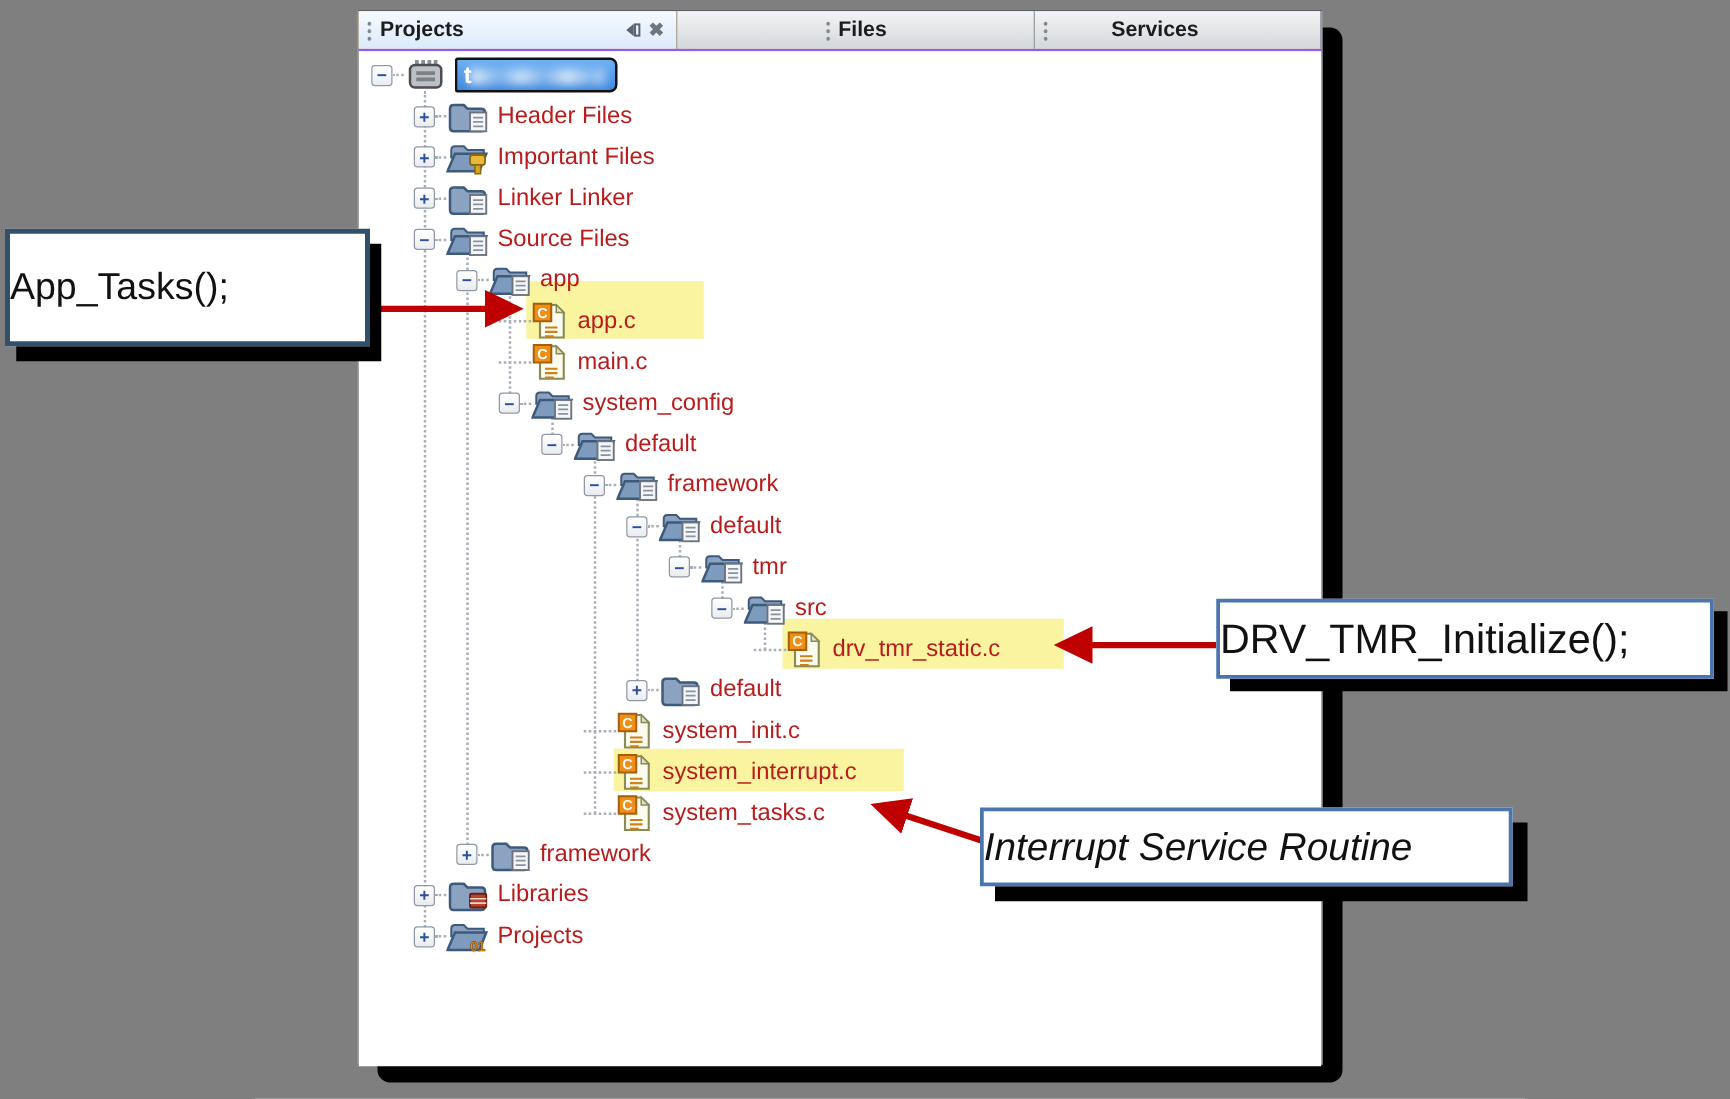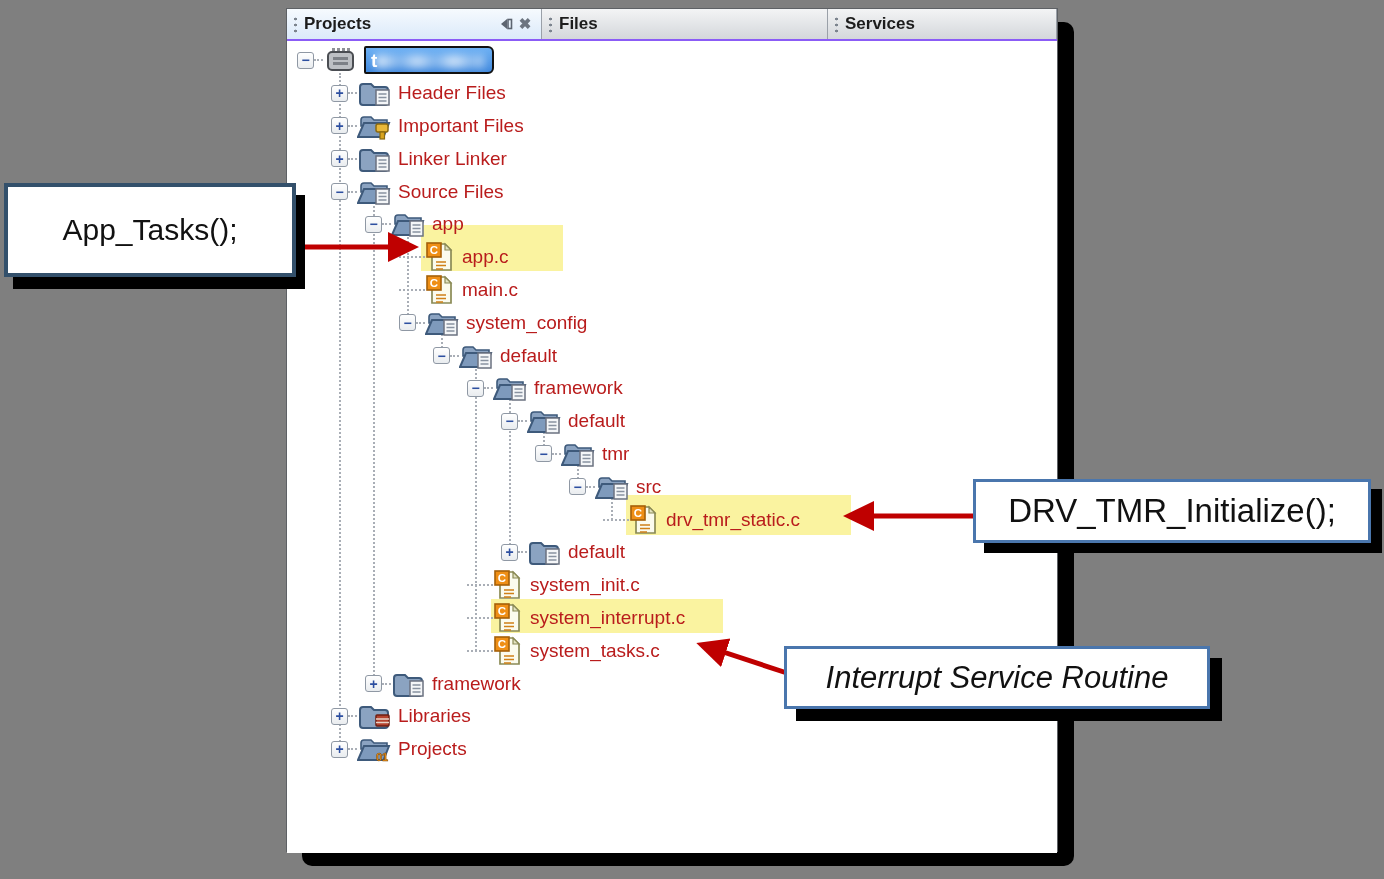--- a/index.html
+++ b/index.html
@@ -16,22 +16,22 @@
   .tab{display:flex;align-items:center;height:100%;box-sizing:border-box;padding:0 6px 0 4px;
        background:linear-gradient(#f3f4f5,#d4d7db);border-right:1px solid #9aa0a8;}
   .tab .lbl{font-size:17px;font-weight:bold;color:#1c1c1c;margin-left:6px;}
   .tab.active{background:linear-gradient(#f6fafe,#dbeafa);}
   .tab .grip{width:5px;height:17px;margin-left:2px;
        background-image:radial-gradient(circle,#7c848e 1.3px,transparent 1.6px);
        background-size:5px 6px;background-repeat:repeat-y;}
   .tab .spacer{flex:1;}
   .tab .winbtn{display:flex;align-items:center;justify-content:center;width:20px;height:20px;color:#6d7580;font-size:15px;font-weight:bold;cursor:pointer;}
   .t-projects{width:255px;}
-  .t-files{width:286px;}
-  .t-services{flex:1;}
+  .t-files{width:286px;justify-content:center;}
+  .t-services{flex:1;gap:44px;}
   
   .tree{position:relative;height:812px;overflow:hidden;background:#fff;}
   .hl{position:absolute;background:#faf3a0;z-index:1;}
   .hl-1{left:134px;top:184px;width:142px;height:46px;}
   .hl-2{left:339px;top:454px;width:225px;height:40px;}
   .hl-3{left:204px;top:558px;width:232px;height:34px;}
   .spine{position:absolute;width:0;border-left:2px dotted #a9aeb6;z-index:2;}
   .rows{position:absolute;left:0;top:0;right:0;padding-top:3px;z-index:3;}
   .row{display:flex;align-items:center;height:32.8px;white-space:nowrap;}
   .toggle{width:17px;height:17px;box-sizing:border-box;border:1px solid #8f98a4;border-radius:3px;
@@ -43,21 +43,21 @@
   .ticon{flex:none;margin-right:7px;display:flex;align-items:center;}
   .rlabel{font-size:19px;color:#b91c1c;z-index:3;}
   .selection{position:relative;width:130px;height:28px;box-sizing:border-box;border:2px solid #111;
              border-radius:2px 6px 6px 2px;background:linear-gradient(#6cb0f4,#3f88dd);overflow:hidden;}
   .selection .vis{position:absolute;left:5px;top:2px;color:#fff;font-size:19px;font-weight:bold;z-index:2;}
   .selection .smudge{position:absolute;left:10px;right:8px;top:7px;height:13px;filter:blur(4px);
       background:linear-gradient(90deg,rgba(255,255,255,.85),rgba(255,255,255,.25) 22%,rgba(255,255,255,.7) 38%,
       rgba(255,255,255,.25) 55%,rgba(255,255,255,.75) 72%,rgba(255,255,255,.3) 90%,rgba(255,255,255,.6));}
   
   .callout{position:absolute;background:#fff;z-index:6;display:flex;flex-direction:column;
-           align-items:center;justify-content:center;color:#111;}
+           align-items:flex-start;justify-content:center;color:#111;}
   .co-app{left:4px;top:183px;width:284px;height:86px;border:4px solid #33506b;box-shadow:9px 12px 0 #000;
           font-size:30px;line-height:42px;}
   .co-drv{left:973px;top:479px;width:392px;height:58px;border:3px solid #4a76ad;box-shadow:11px 10px 0 #000;font-size:33px;}
   .co-isr{left:784px;top:646px;width:420px;height:57px;border:3px solid #4a76ad;box-shadow:12px 12px 0 #000;font-size:31px;font-style:italic;}
   .arrows{position:absolute;left:0;top:0;z-index:5;pointer-events:none;}
 </style>
 </head>
 <body>
 
 <div class="panel-shadow"></div>

